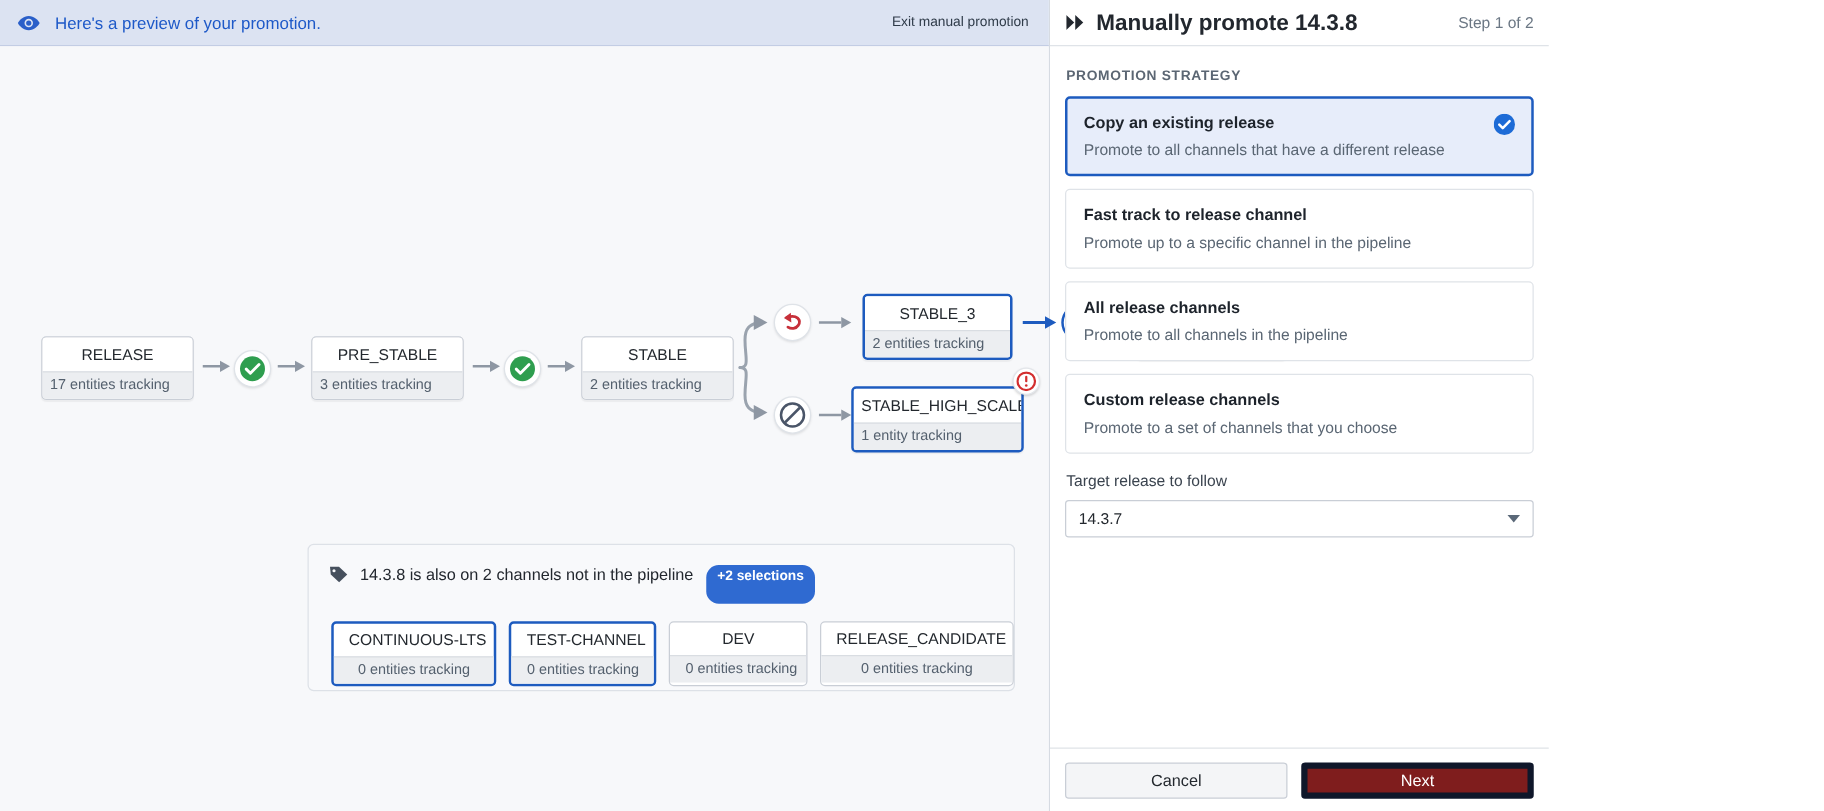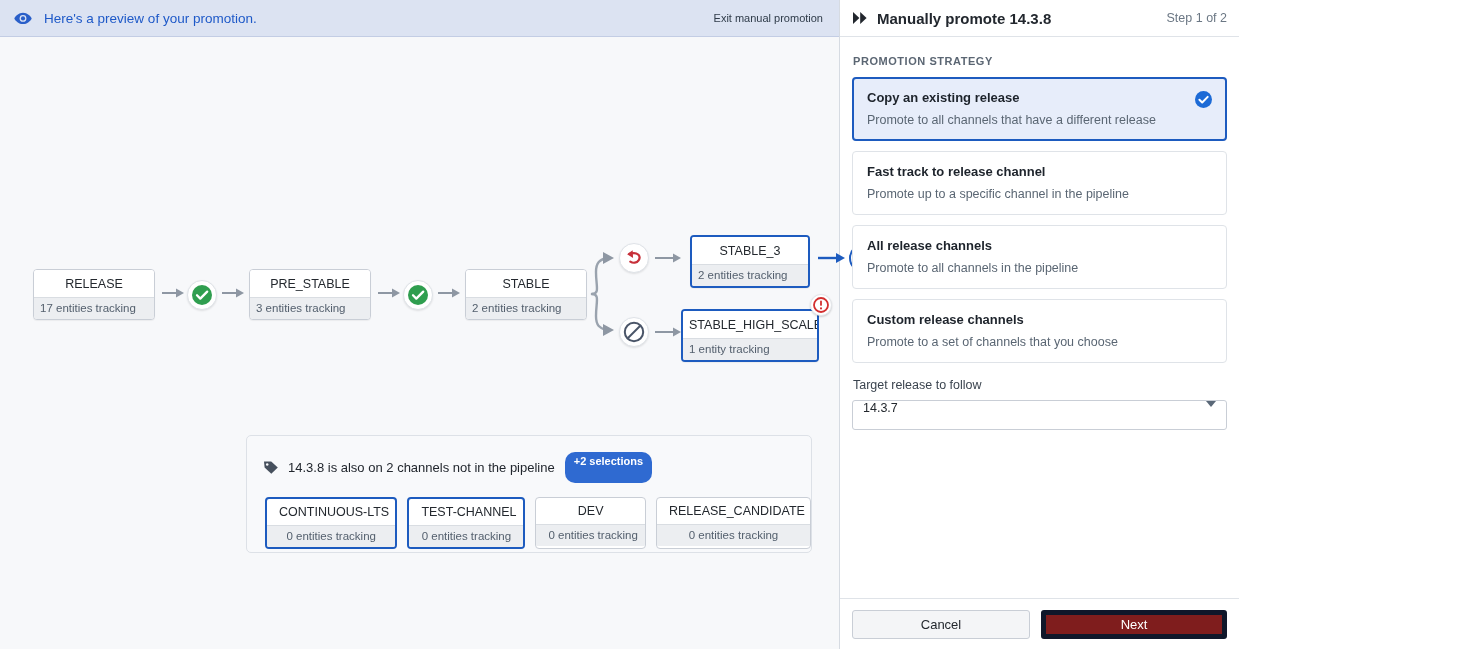--- a/index.html
+++ b/index.html
@@ -73,21 +73,21 @@
     box-shadow: 0 1px 2px rgba(0,0,0,0.10);
   }
   .gate.blue { border: 2px solid #1d5bbf; box-shadow: none; }
 
   
   .extra-card {
     position: absolute;
     left: 246px; top: 398px; width: 566px; height: 118px;
     background: #f8f9fb; border: 1px solid #dde1e7; border-radius: 5px;
   }
-  .extra-head { display: flex; align-items: center; padding: 16px 0 0 16px; }
+  .extra-head { display: flex; align-items: flex-start; padding: 16px 0 0 16px; }
   .extra-head .tag-ic { margin-right: 9px; display:flex; align-items:center; }
   .extra-head .txt { font-size: 13px; color: #22272e; }
   .pill {
     margin-left: 10px; background: #2f6ad1; color: #fff;
     font-size: 11px; font-weight: bold;
     border-radius: 10px; padding: 3px 9px 16px;
   }
   .chan-row { display: flex; gap: 10px; padding: 14px 0 0 18px; }
   .chan {
     background: #fff; border: 1px solid #c9ced6; border-radius: 4px;
@@ -102,21 +102,21 @@
     width: 399px; height: 649px; background: #ffffff;
     display: flex; flex-direction: column;
   }
   .rp-header {
     height: 37px; min-height: 37px;
     border-bottom: 1px solid #dfe3e8;
     display: flex; align-items: center; padding: 0 12px 0 13px;
     background: #fff;
   }
   .rp-header .ff { margin-right: 9px; display:flex; align-items:center; }
-  .rp-title { font-size: 15px; font-weight: bold; color: #22272e; flex: 1; }
+  .rp-title { font-size: 18px; font-weight: bold; color: #22272e; flex: 1; }
   .rp-step { font-size: 12.5px; color: #6b7784; }
 
   .rp-body { flex: 1; padding: 18px 12px 0 12px; overflow: hidden; }
   .section-label {
     font-size: 11px; font-weight: bold; color: #5b6673;
     letter-spacing: .55px; margin-bottom: 10px; padding-left: 1px;
   }
   .opt {
     border: 1px solid #dfe3e8; border-radius: 4px;
     padding: 12px 14px 13px; margin-bottom: 10px;
@@ -125,21 +125,21 @@
   .opt.active { background: #e7edfa; border: 2px solid #1d5bbf; padding: 11px 13px 12px; }
   .opt .o-title { font-size: 13px; font-weight: bold; color: #1d232b; margin-bottom: 8px; }
   .opt .o-desc { font-size: 12.5px; color: #5a6673; }
   .opt .check {
     position: absolute; right: 13px; top: 12px;
     width: 17px; height: 17px;
   }
   .field-label { font-size: 12.5px; color: #3b444f; margin: 15px 0 8px 1px; }
   .select {
     height: 30px; border: 1px solid #c9ced6; border-radius: 3px;
-    background: #fff; display: flex; align-items: flex-start;
+    background: #fff; display: flex; align-items: center;
     padding: 0 10px; cursor: pointer;
   }
   .select .val { flex: 1; font-size: 12.5px; color: #23282e; }
   .caret { width: 0; height: 0; border-left: 5px solid transparent;
            border-right: 5px solid transparent; border-top: 6px solid #5a6878; }
 
   .rp-footer {
     height: 51px; min-height: 51px; border-top: 1px solid #dfe3e8;
     display: flex; align-items: center; gap: 11px; padding: 0 12px;
   }

